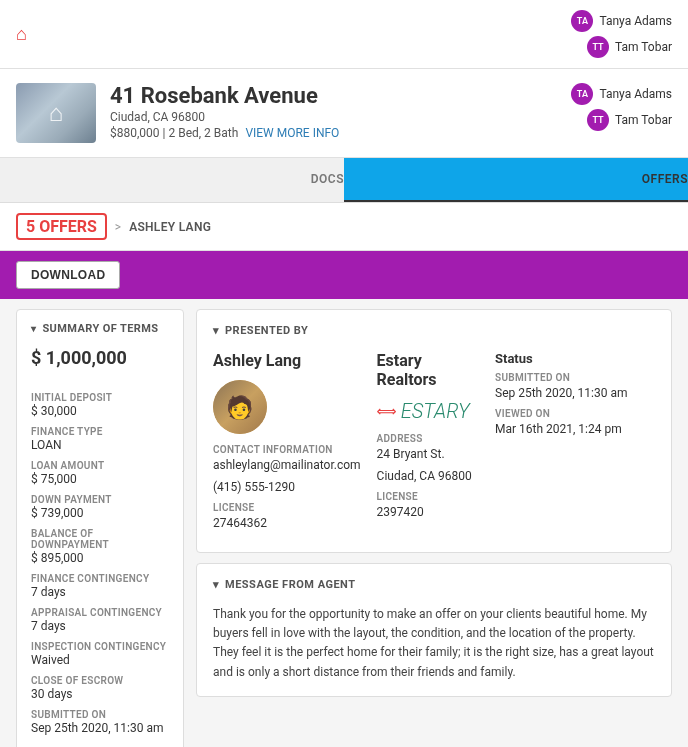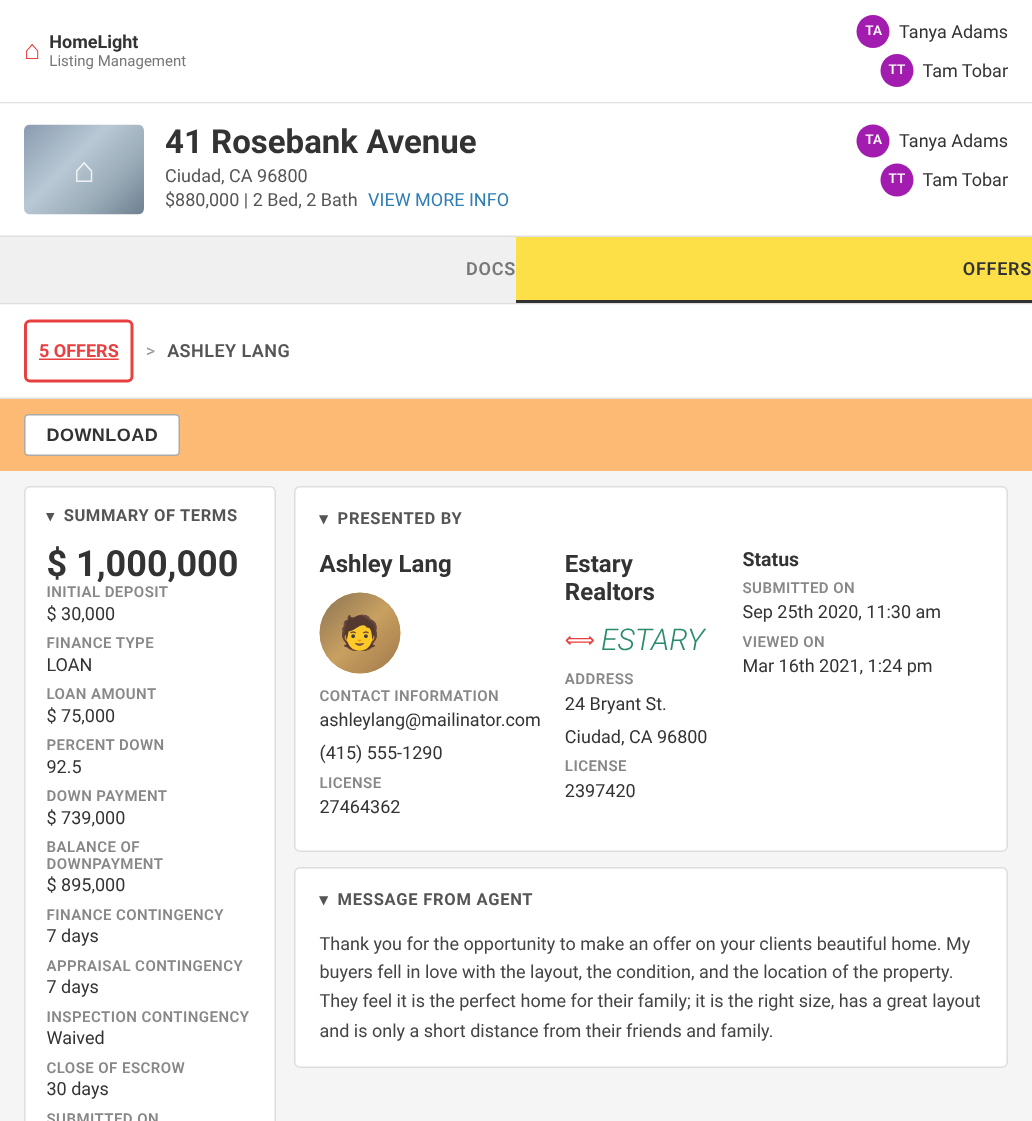--- a/index.html
+++ b/index.html
@@ -23,41 +23,41 @@
     .house-icon { color: rgba(255,255,255,0.8); font-size: 24px; }
     .property-info h1 { font-size: 22px; font-weight: 700; color: #333; }
     .property-address { font-size: 12px; color: #555; margin-top: 2px; }
     .property-details { font-size: 12px; color: #555; margin-top: 2px; }
     .view-more { color: #2e7db5; text-decoration: none; font-size: 12px; margin-left: 4px; }
     .property-right { display: flex; flex-direction: column; gap: 4px; align-items: flex-end; }
 
     
     .tabs { background: #fff; display: flex; border-bottom: 1px solid #ddd; }
     .tab { flex: 1; text-align: right; padding: 14px 0; font-size: 12px; font-weight: 600; color: #777; letter-spacing: 0.5px; cursor: pointer; border-bottom: 2px solid transparent; text-transform: uppercase; }
-    .tab.active { color: #333; border-bottom: 2px solid #333; background: #fde047; }
+    .tab.active { color: #333; border-bottom: 2px solid #333; background: #0ea5e9; }
     .tab:not(.active) { background: #f0f0f0; }
 
     
     .breadcrumb { background: #fff; padding: 10px 16px; display: flex; align-items: center; gap: 8px; border-bottom: 1px solid #e0e0e0; }
-    .breadcrumb-offers { border: 2px solid #e84040; color: #e84040; border-radius: 4px; padding: 12px 8px; font-size: 12px; font-weight: 700; cursor: pointer; text-decoration: underline; }
+    .breadcrumb-offers { border: 2px solid #e84040; color: #e84040; border-radius: 4px; padding: 2px 8px; font-size: 16px; font-weight: 700; cursor: pointer; }
     .breadcrumb-sep { color: #999; font-size: 12px; }
     .breadcrumb-current { font-size: 12px; color: #555; font-weight: 600; text-transform: uppercase; letter-spacing: 0.3px; }
 
     
-    .download-area { background: #fdba74; padding: 10px 16px; }
+    .download-area { background: #a21caf; padding: 10px 16px; }
     .download-btn { border: 1px solid #aaa; background: #fff; padding: 6px 14px; font-size: 12px; font-weight: 600; color: #333; cursor: pointer; border-radius: 3px; text-transform: uppercase; letter-spacing: 0.3px; }
 
     
     .main-content { display: flex; gap: 0; background: #f5f5f5; padding: 10px 16px; }
 
     
     .left-panel { width: 168px; min-width: 168px; background: #fff; border: 1px solid #ddd; border-radius: 4px; padding: 12px 14px; margin-right: 12px; }
     .section-title { font-size: 11px; font-weight: 700; color: #555; text-transform: uppercase; letter-spacing: 0.4px; display: flex; align-items: center; gap: 6px; margin-bottom: 12px; }
     .section-toggle { color: #555; font-size: 10px; }
-    .offer-price { font-size: 24px; font-weight: 700; color: #333; margin-bottom: 0; }
+    .offer-price { font-size: 18px; font-weight: 700; color: #333; margin-bottom: 24px; }
     .term-row { margin-bottom: 8px; }
     .term-label { font-size: 10px; color: #888; text-transform: uppercase; letter-spacing: 0.3px; font-weight: 600; }
     .term-value { font-size: 12px; color: #333; margin-top: 1px; }
 
     
     .right-panel { flex: 1; display: flex; flex-direction: column; gap: 10px; }
 
     .card { background: #fff; border: 1px solid #ddd; border-radius: 4px; padding: 14px 16px; }
     .card-title { font-size: 11px; font-weight: 700; color: #555; text-transform: uppercase; letter-spacing: 0.5px; display: flex; align-items: center; gap: 6px; margin-bottom: 14px; }
 
@@ -78,24 +78,20 @@
 
     
     .message-text { font-size: 12px; color: #444; line-height: 1.6; }
   </style>
 </head>
 <body>
 
 <div class="header">
   <div class="logo-area">
     <div class="logo-icon">⌂</div>
-    <div>
-      <div class="logo-text">HomeLight</div>
-      <div class="logo-sub">Listing Management</div>
-    </div>
   </div>
   <div class="header-users">
     <div class="header-user">
       <div class="user-avatar">TA</div>
       <span>Tanya Adams</span>
     </div>
     <div class="header-user">
       <div class="user-avatar">TT</div>
       <span>Tam Tobar</span>
     </div>
@@ -158,24 +154,20 @@
       <div class="term-label">INITIAL DEPOSIT</div>
       <div class="term-value">$ 30,000</div>
     </div>
     <div class="term-row">
       <div class="term-label">FINANCE TYPE</div>
       <div class="term-value">LOAN</div>
     </div>
     <div class="term-row">
       <div class="term-label">LOAN AMOUNT</div>
       <div class="term-value">$ 75,000</div>
-    </div>
-    <div class="term-row">
-      <div class="term-label">PERCENT DOWN</div>
-      <div class="term-value">92.5</div>
     </div>
     <div class="term-row">
       <div class="term-label">DOWN PAYMENT</div>
       <div class="term-value">$ 739,000</div>
     </div>
     <div class="term-row">
       <div class="term-label">BALANCE OF DOWNPAYMENT</div>
       <div class="term-value">$ 895,000</div>
     </div>
     <div class="term-row">

